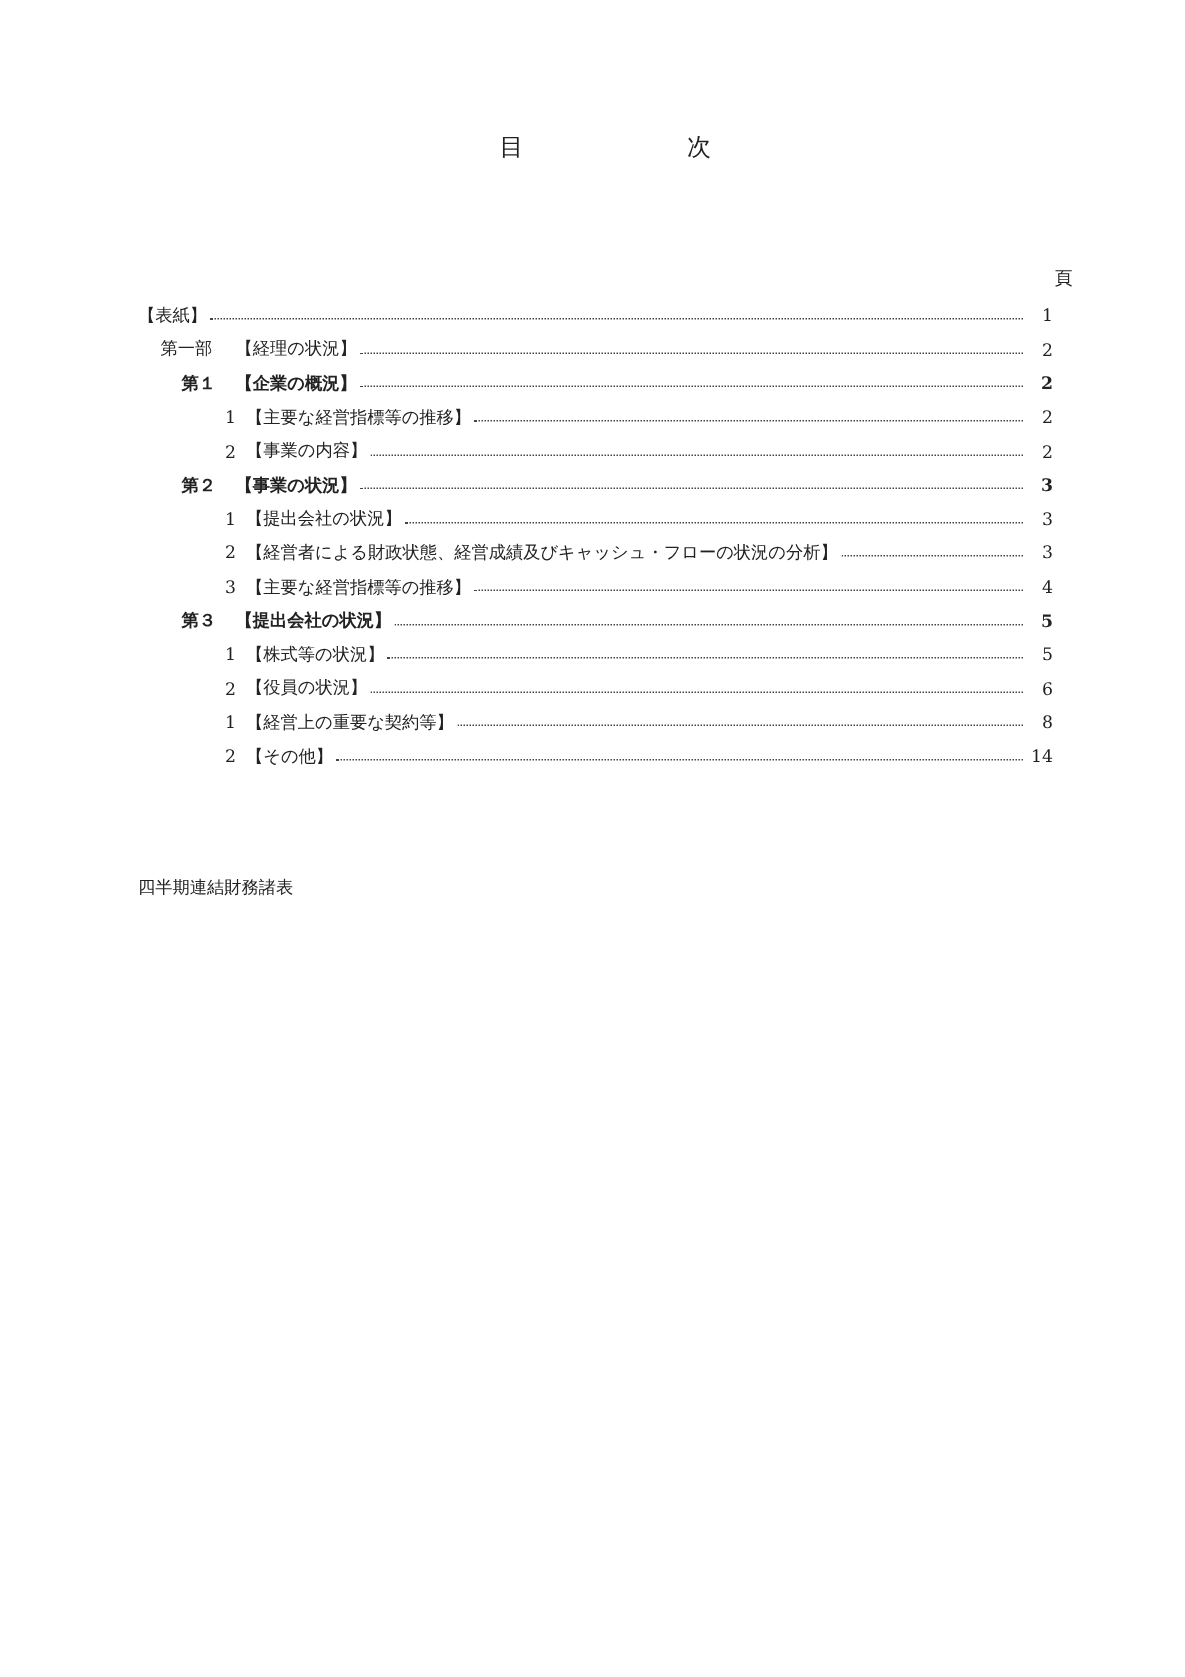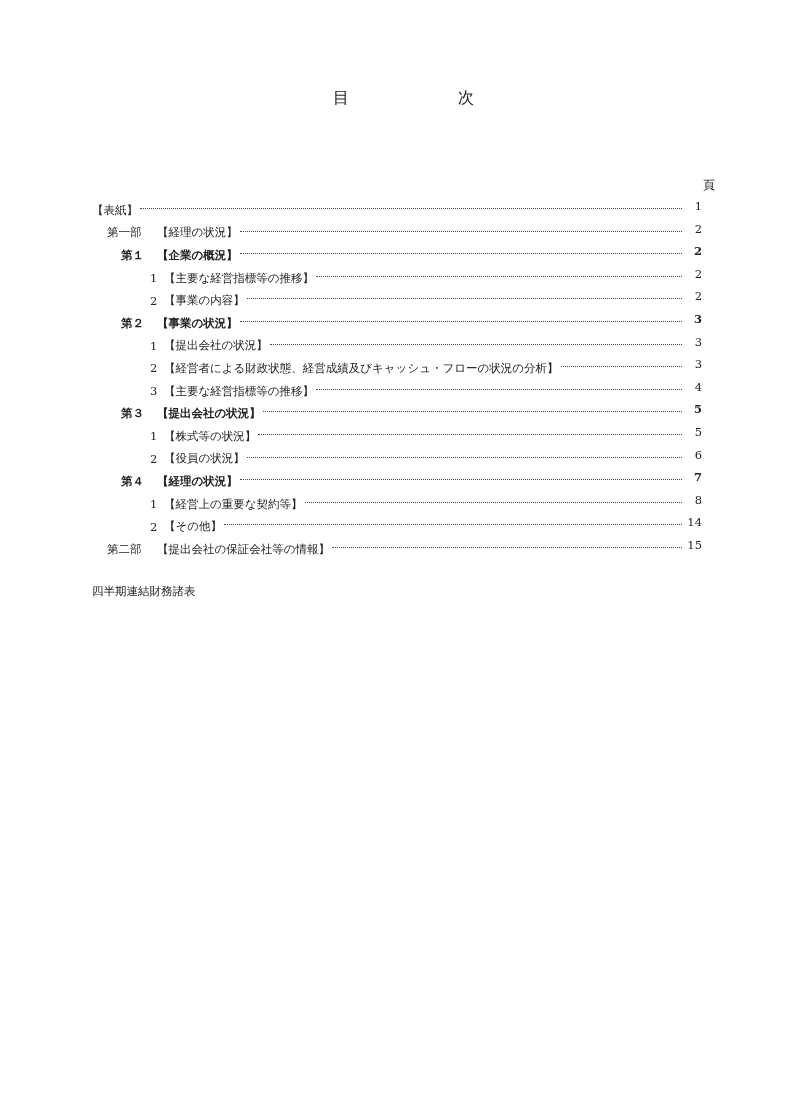--- a/index.html
+++ b/index.html
@@ -4,21 +4,21 @@
 <style>
   html, body { margin:0; padding:0; background:#ffffff; }
   body { width:790px; height:1118px; position:relative; overflow:hidden;
          font-family:"DejaVu Serif","Liberation Serif",serif; color:#222; }
   .title { position:absolute; top:88px; left:0; width:790px; height:24px; }
   .title span { position:absolute; font-size:16px; top:0; }
   .t1 { left:333px; }
   .t2 { left:458px; }
   .page-head { position:absolute; left:703px; top:177px; font-size:12px; }
   .toc { position:absolute; left:92px; top:199px; width:610px; }
-  .row { position:relative; height:22.6px; display:flex; font-size:11.5px; white-space:nowrap; }
+  .row { position:relative; height:22.6px; display:flex; align-items:center; font-size:11.5px; white-space:nowrap; }
   .row .label { display:flex; align-items:center; flex:0 0 auto; background:#fff; }
   .row .prefix { display:inline-block; }
   .row .dots { flex:1 1 auto; overflow:hidden; margin:0 2px; height:14px; position:relative; }
   .row .dots::before { content:""; position:absolute; left:0; right:0; top:9px;
         border-bottom:1.5px dotted #444; }
   .row .pg { flex:0 0 18px; text-align:right; font-size:11.5px; }
   .lvl0 .prefix { width:0; }
   .lvl1 { padding-left:15px; }
   .lvl1 .prefix { width:50px; }
   .lvl2 { padding-left:29px;font-weight:bold; }
@@ -127,47 +127,31 @@
     <span class="pg">5</span>
   </div>
   <div class="row lvl3">
     <span class="label">
         <span class="prefix">2</span>
         <span>【役員の状況】</span>
       </span>
     <span class="dots"></span>
     <span class="pg">6</span>
   </div>
-  <div class="row lvl2">
-    <span class="label">
-        <span class="prefix">第４</span>
-        <span>【経理の状況】</span>
-      </span>
-    <span class="dots"></span>
-    <span class="pg">7</span>
-  </div>
   <div class="row lvl3">
     <span class="label">
         <span class="prefix">1</span>
         <span>【経営上の重要な契約等】</span>
       </span>
     <span class="dots"></span>
     <span class="pg">8</span>
   </div>
   <div class="row lvl3">
     <span class="label">
         <span class="prefix">2</span>
         <span>【その他】</span>
       </span>
     <span class="dots"></span>
     <span class="pg">14</span>
   </div>
-  <div class="row lvl1">
-    <span class="label">
-        <span class="prefix">第二部</span>
-        <span>【提出会社の保証会社等の情報】</span>
-      </span>
-    <span class="dots"></span>
-    <span class="pg">15</span>
-  </div>
 </div>
 
 <div class="footer">四半期連結財務諸表</div>
 
 </body></html>

